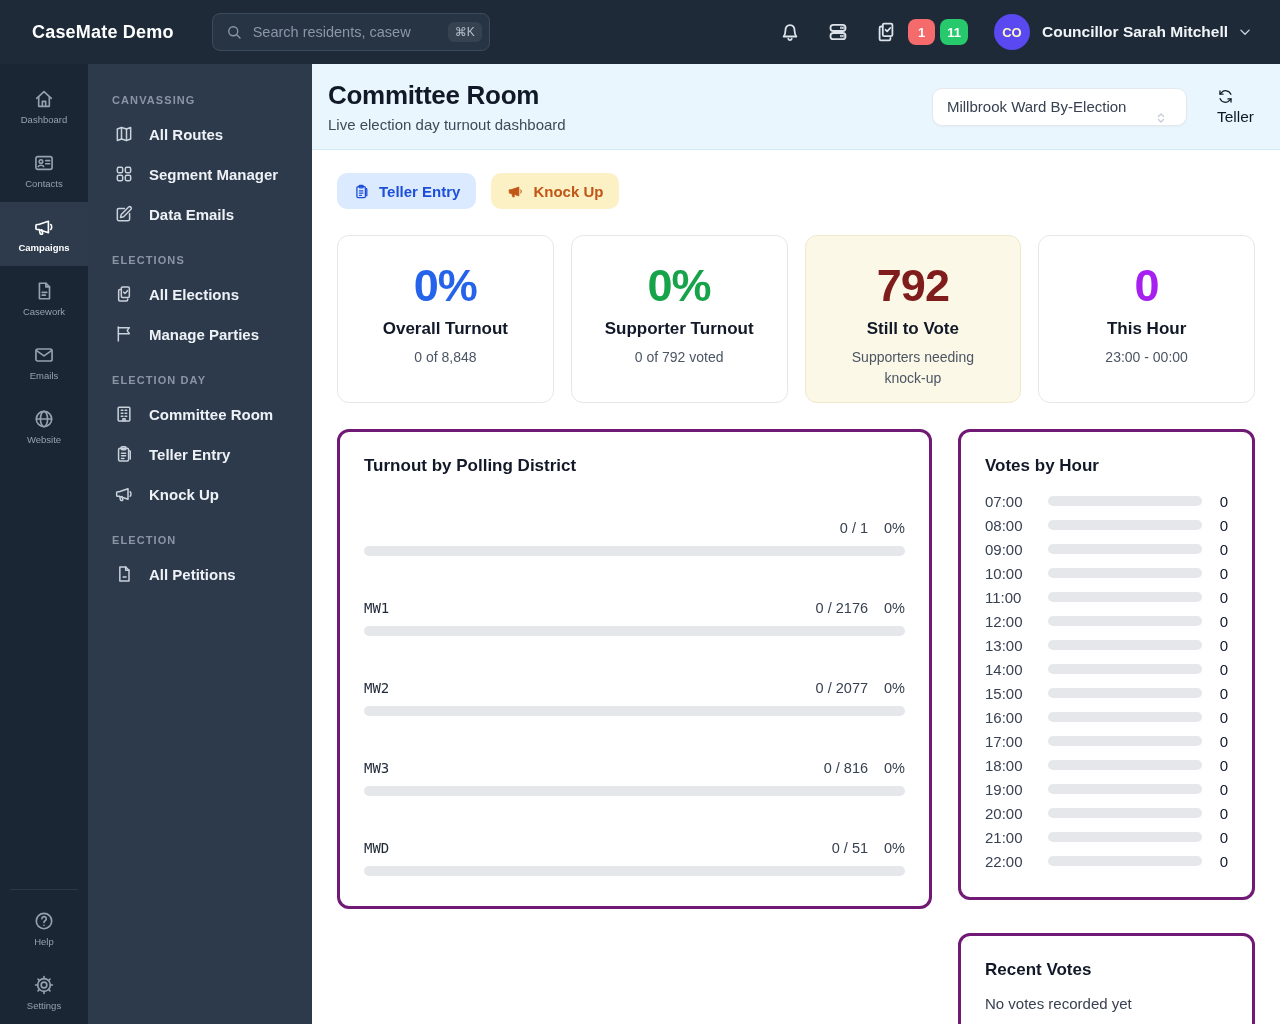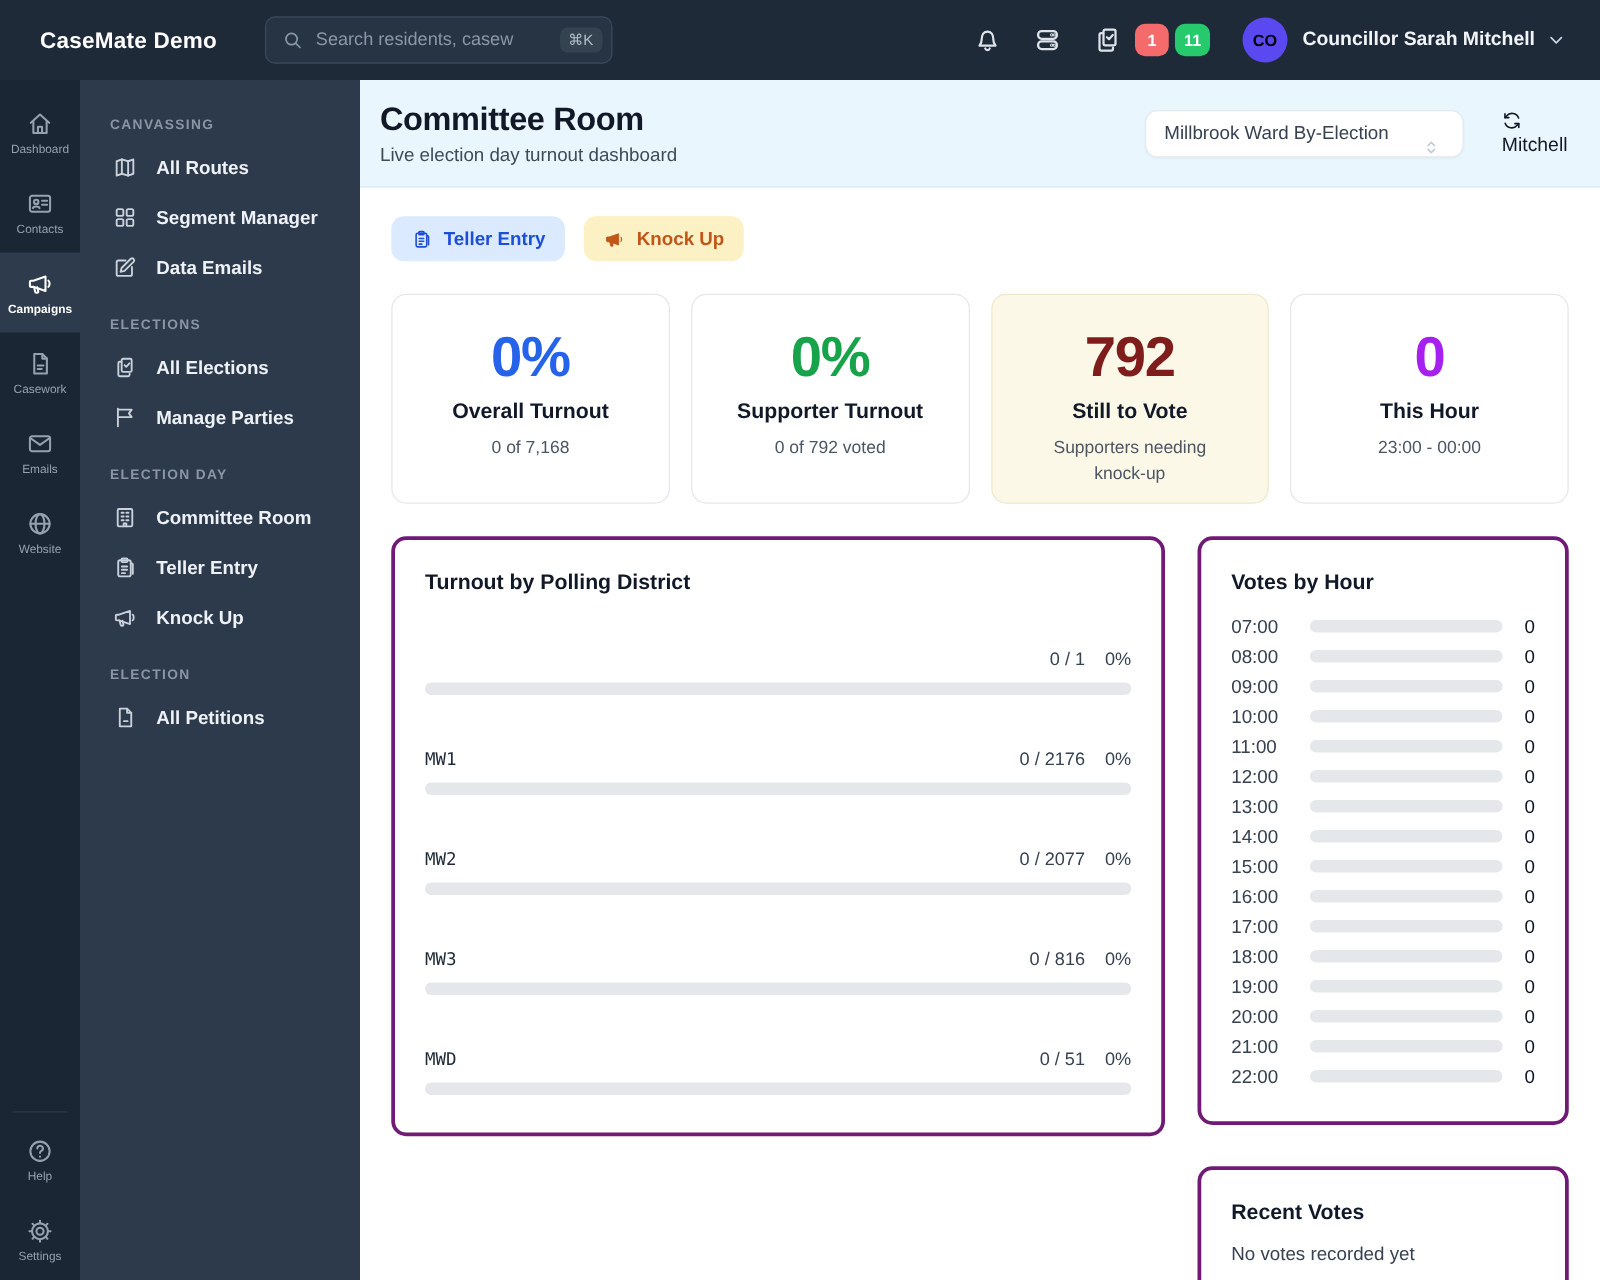--- a/index.html
+++ b/index.html
@@ -14,29 +14,29 @@
   .search input { flex:1; min-width:0; background:transparent; border:none; outline:none; color:#dbe2ea; font-size:14.5px; font-family:"Liberation Sans",sans-serif; }
   .search input::placeholder { color:#8b97a7; }
   .kbd { background:#35424f; color:#b4bec9; border-radius:6px; font-size:12px; padding:3px 7px; flex:none; }
   .top-right { margin-left:auto; display:flex; align-items:center; }
   .top-icon { color:#dde3ea; width:24px; height:24px; margin-left:24px; cursor:pointer; }
   .top-icon svg { width:24px; height:24px; display:block; }
   .badges { display:flex; gap:5px; margin-left:10px; }
   .badge { height:26px; min-width:27px; padding:0 7px; border-radius:8px; color:#fff; font-size:13px; font-weight:700; display:grid; place-items:center; cursor:pointer; }
   .badge.red { background:#f56a6a; }
   .badge.green { background:#27c96d; }
-  .avatar { width:36px; height:36px; border-radius:50%; background:#5a49f1; color:#000000; font-size:13px; font-weight:700; display:grid; place-items:center; margin-left:26px; cursor:pointer; }
+  .avatar { width:36px; height:36px; border-radius:50%; background:#5a49f1; color:#fef9c3; font-size:13px; font-weight:700; display:grid; place-items:center; margin-left:26px; cursor:pointer; }
   .username { color:#f2f5f8; font-size:15.5px; font-weight:700; margin-left:12px; }
   .caret { color:#cdd5de; width:18px; height:18px; margin-left:8px; cursor:pointer; }
   .caret svg { width:18px; height:18px; }
 
   
   .shell { display:flex; height:960px; }
 
-  .rail { width:64px; background:#1b2634; display:flex; flex-direction:column; padding-top:10px; flex:none; }
+  .rail { width:88px; background:#1b2634; display:flex; flex-direction:column; padding-top:10px; flex:none; }
   .rail-item { height:64px; display:flex; flex-direction:column; align-items:center; justify-content:center; gap:4px; color:#96a1b0; cursor:pointer; }
   .rail-item svg { width:22px; height:22px; }
   .rail-item .rl { font-size:9.5px; }
   .rail-item.active { background:#2d3b4d; color:#fff; }
   .rail-item.active .rl { font-weight:700; }
   .rail-spacer { flex:1; }
   .rail-div { border-top:1px solid #2c3848; margin:6px 10px; }
 
   .sidebar { width:224px; background:#2d3a4b; padding:10px 38px 16px 24px; flex:none; overflow:hidden; }
   .sec-title { color:#8b96a5; font-size:11px; font-weight:700; letter-spacing:1.1px; margin:20px 0 8px; }
@@ -312,21 +312,21 @@
         </div>
         <div class="refresh">
           <span id="refresh-ic" style="width: 17px; height: 17px; display: inline-block; flex: 0 0 auto;">
               <svg viewBox="0 0 24 24" fill="none" stroke="currentColor" stroke-width="1.8" stroke-linecap="round" stroke-linejoin="round" style="width:100%;height:100%;display:block">
                 <path d="M19.6 9A7.9 7.9 0 0 0 6 6.8L4.2 8.6"></path>
                 <path d="M4.2 4.2v4.4h4.4"></path>
                 <path d="M4.4 15a7.9 7.9 0 0 0 13.6 2.2l1.8-1.8"></path>
                 <path d="M19.8 19.8v-4.4h-4.4"></path>
               </svg>
             </span>
-          <span class="rf">Mitchell</span>
+          <span class="rf">Teller</span>
         </div>
       </div>
     </div>
 
     <div class="content">
       <div class="actions">
         <button class="abtn teller">
           <span id="teller-ic" style="width: 17px; height: 17px; display: inline-block; flex: 0 0 auto;">
               <svg viewBox="0 0 24 24" fill="none" stroke="currentColor" stroke-width="1.8" stroke-linecap="round" stroke-linejoin="round" style="width:100%;height:100%;display:block">
                 <rect x="5.5" y="5" width="12" height="15.5" rx="1.8"></rect>
@@ -346,21 +346,21 @@
               </svg>
             </span>
           <span>Knock Up</span>
         </button>
       </div>
 
       <div class="stats" id="stats">
           <div class="card">
             <div class="num" style="color:#2563eb">0%</div>
             <div class="lbl">Overall Turnout</div>
-            <div class="sub">0 of 7,168</div>
+            <div class="sub">0 of 8,848</div>
           </div>
           <div class="card">
             <div class="num" style="color:#16a34a">0%</div>
             <div class="lbl">Supporter Turnout</div>
             <div class="sub">0 of 792 voted</div>
           </div>
           <div class="card hl">
             <div class="num" style="color:#7f1d1d">792</div>
             <div class="lbl">Still to Vote</div>
             <div class="sub">Supporters needing knock-up</div>

